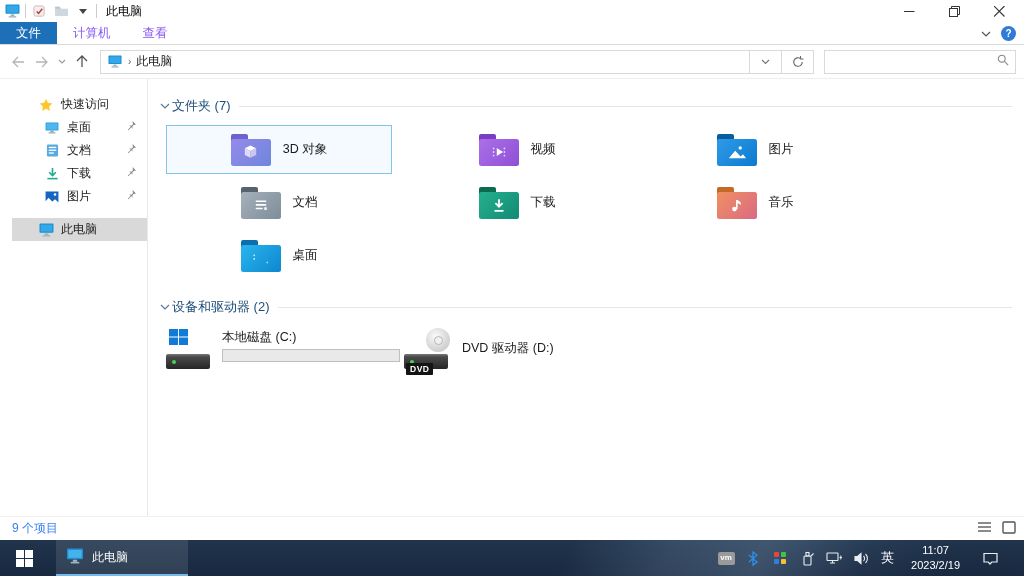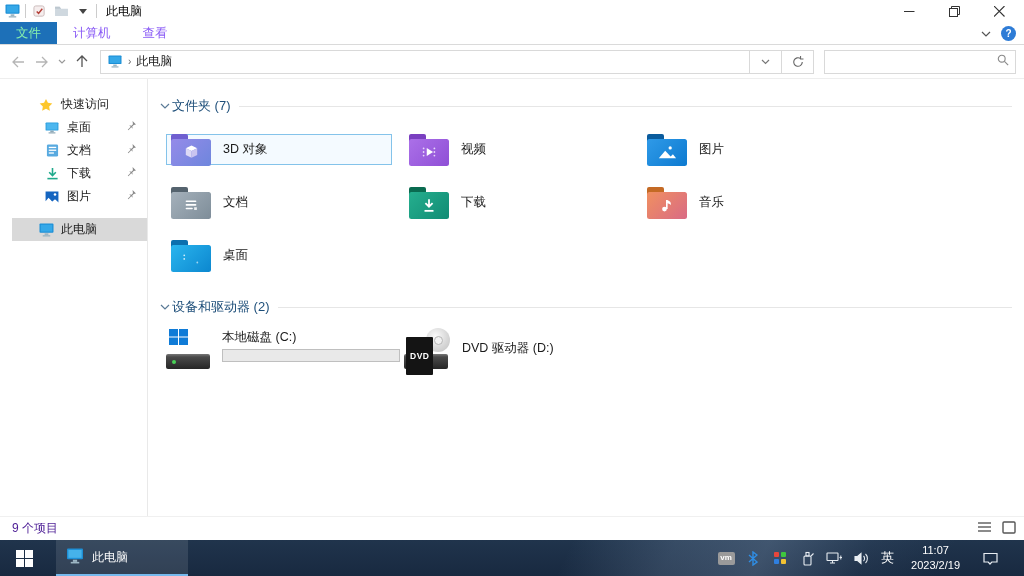--- a/index.html
+++ b/index.html
@@ -13,21 +13,21 @@
   .titlebar .sep { width:1px; height:14px; background:#ccc; margin:0 5px; }
   .qat { display:flex; align-items:center; gap:6px; }
   .title-text { margin-left:4px; font-size:12px; color:#000; }
   .win-controls { margin-left:auto; display:flex; height:100%; }
   .win-btn { width:45px; height:22px; display:flex; align-items:center; justify-content:center; background:transparent; border:none; cursor:default; }
   .win-btn svg { display:block; }
 
   
   .ribbonrow { height:23px; display:flex; align-items:stretch; border-bottom:1px solid #dadada; background:#fff; }
   .rtab { padding:0 16px; display:flex; align-items:center; font-size:12.5px; color:#8b5cf6; }
-  .rtab.active { background:#1d70b8; color:#86efac; }
+  .rtab.active { background:#1d70b8; color:#ffffff; }
   .ribbon-right { margin-left:auto; display:flex; align-items:center; gap:10px; padding-right:8px; }
   .help-circle { width:15px; height:15px; border-radius:50%; background:#2e7cd6; color:#fff; font-size:10px; font-weight:bold; display:flex; align-items:center; justify-content:center; }
 
   
   .navrow { height:34px; display:flex; align-items:center; padding:0 8px 0 6px; border-bottom:1px solid #eee; background:#fff; }
   .nav-btn { width:24px; height:24px; display:flex; align-items:center; justify-content:center; background:none; border:none; }
   .addr-group { display:flex; align-items:center; height:24px; margin-left:6px; flex:1; }
   .addressbox { flex:1; height:24px; border:1px solid #d9d9d9; background:#fff; display:flex; align-items:center; padding:0 6px; gap:5px; }
   .addr-seg { width:32px; height:24px; border:1px solid #d9d9d9; border-left:none; background:#fff; display:flex; align-items:center; justify-content:center; }
   .searchbox { width:192px; height:24px; margin-left:10px; border:1px solid #d9d9d9; background:#fff; display:flex; align-items:center; padding:0 6px; }
@@ -45,21 +45,21 @@
   .side-gap { height:10px; }
   .icon16 { width:16px; height:16px; flex:none; display:flex; align-items:center; justify-content:center; }
 
   .content { flex:1; padding:14px 12px 0 10px; overflow:hidden; }
   .group-header { display:flex; align-items:center; gap:2px; margin:4px 0 8px 2px; }
   .group-header .gh-label { font-size:13px; color:#1d4e79; white-space:nowrap; }
   .group-header .rule { flex:1; border-top:1px solid #e6e6e6; margin-left:6px; }
 
   .tiles { display:flex; flex-wrap:wrap; width:714px; margin-left:2px; }
   .tile { width:238px; height:53px; display:flex; align-items:center; padding:4px 6px; }
-  .tile-inner { display:flex; align-items:center; width:100%; height:31px; padding:0 4px; border:1px solid transparent; }
+  .tile-inner { display:flex; align-items:center; width:100%; height:49px; padding:0 4px; border:1px solid transparent;justify-content:center; }
   .tile.selected .tile-inner { border:1px solid #84c3ea; background:#f4faff; }
   .tile .label { margin-left:12px; font-size:12.5px; }
 
   
   .fold { position:relative; width:40px; height:36px; flex:none; }
   .fold .tab { position:absolute; left:0; top:2px; width:17px; height:9px; border-radius:2px 2px 0 0; }
   .fold .body { position:absolute; left:0; top:7px; width:40px; height:27px; border-radius:2.5px; display:flex; align-items:center; justify-content:center; }
   .f-3d  .tab{background:#6f5fd0}  .f-3d  .body{background:linear-gradient(135deg,#958be9,#6e86dd)}
   .f-vid .tab{background:#7a3fc0}  .f-vid .body{background:linear-gradient(135deg,#ab70e8,#8f4fd6)}
   .f-pic .tab{background:#0b5c9d}  .f-pic .body{background:linear-gradient(135deg,#2f9ae8,#0d7ad0)}
@@ -70,31 +70,31 @@
 
   
   .drives { display:flex; width:714px; margin-left:2px; }
   .drive-tile { width:238px; display:flex; padding:4px 6px; align-items:flex-start; }
   .drive-icon { position:relative; width:48px; height:44px; flex:none; }
   .drive-box { position:absolute; left:0; bottom:3px; width:44px; height:15px; border-radius:2px; background:linear-gradient(#777 0%,#4a4a4a 20%,#262626 100%); }
   .drive-box .led { position:absolute; left:6px; top:6px; width:4px; height:4px; border-radius:50%; background:#49d257; }
   .winlogo { position:absolute; left:3px; top:1px; }
   .disc { position:absolute; right:2px; top:0; width:24px; height:24px; border-radius:50%; background:radial-gradient(circle at 40% 35%, #fbfbfb, #d8d8d8 55%, #bfbfbf); }
   .disc::after { content:""; position:absolute; left:8px; top:8px; width:7px; height:7px; border-radius:50%; background:#f1f1f1; border:1px solid #b5b5b5; }
-  .dvd-badge { position:absolute; left:2px; bottom:-3px; background:#141414; color:#fff; font-size:8.5px; font-weight:bold; padding:14px 4px; border-radius:1px; letter-spacing:.5px; }
+  .dvd-badge { position:absolute; left:2px; bottom:-3px; background:#141414; color:#fff; font-size:8.5px; font-weight:bold; padding:1px 4px; border-radius:1px; letter-spacing:.5px; }
   .drive-info { margin-left:8px; display:flex; flex-direction:column; gap:3px; padding-top:1px; }
   .drive-name { font-size:12.5px; }
   .usage-track { width:178px; height:13px; background:#e9e9e9; border:1px solid #bfbfbf; }
   .usage-fill { height:100%; background:#26a0da; }
   .drive-detail { font-size:12px; color:#707070; margin-top:2px; }
   .dvd-name { font-size:12.5px; margin-top:12px; margin-left:10px; }
 
   
   .statusbar { height:24px; flex:none; display:flex; align-items:center; border-top:1px solid #f0f0f0; padding:0 8px 0 12px; }
-  .status-count { font-size:12px; color:#4c1d95; }
+  .status-count { font-size:12px; color:#3b82f6; }
   .status-views { margin-left:auto; display:flex; gap:10px; align-items:center; }
 
   
   .taskbar { position:absolute; left:0; bottom:0; width:1024px; height:36px; background:linear-gradient(180deg,#20344c,#182940); display:flex; align-items:stretch; overflow:hidden; }
   .taskbar::before { content:""; position:absolute; inset:0; background:linear-gradient(115deg, transparent 55%, rgba(150,175,205,.20) 65%, rgba(150,175,205,.28) 74%, rgba(100,125,160,.10) 84%, transparent 92%); pointer-events:none; }
   .start-btn { width:48px; display:flex; align-items:center; justify-content:center; z-index:1; }
   .task-btn { margin-left:8px; width:132px; display:flex; align-items:center; gap:8px; padding:0 10px; background:rgba(255,255,255,.11); border-bottom:2px solid #76b9ed; z-index:1; }
   .task-btn .tlabel { color:#fff; font-size:12px; }
   .tray { margin-left:auto; display:flex; align-items:center; gap:9px; padding-right:4px; z-index:1; }
   .tray-icon { width:18px; height:18px; display:flex; align-items:center; justify-content:center; }

